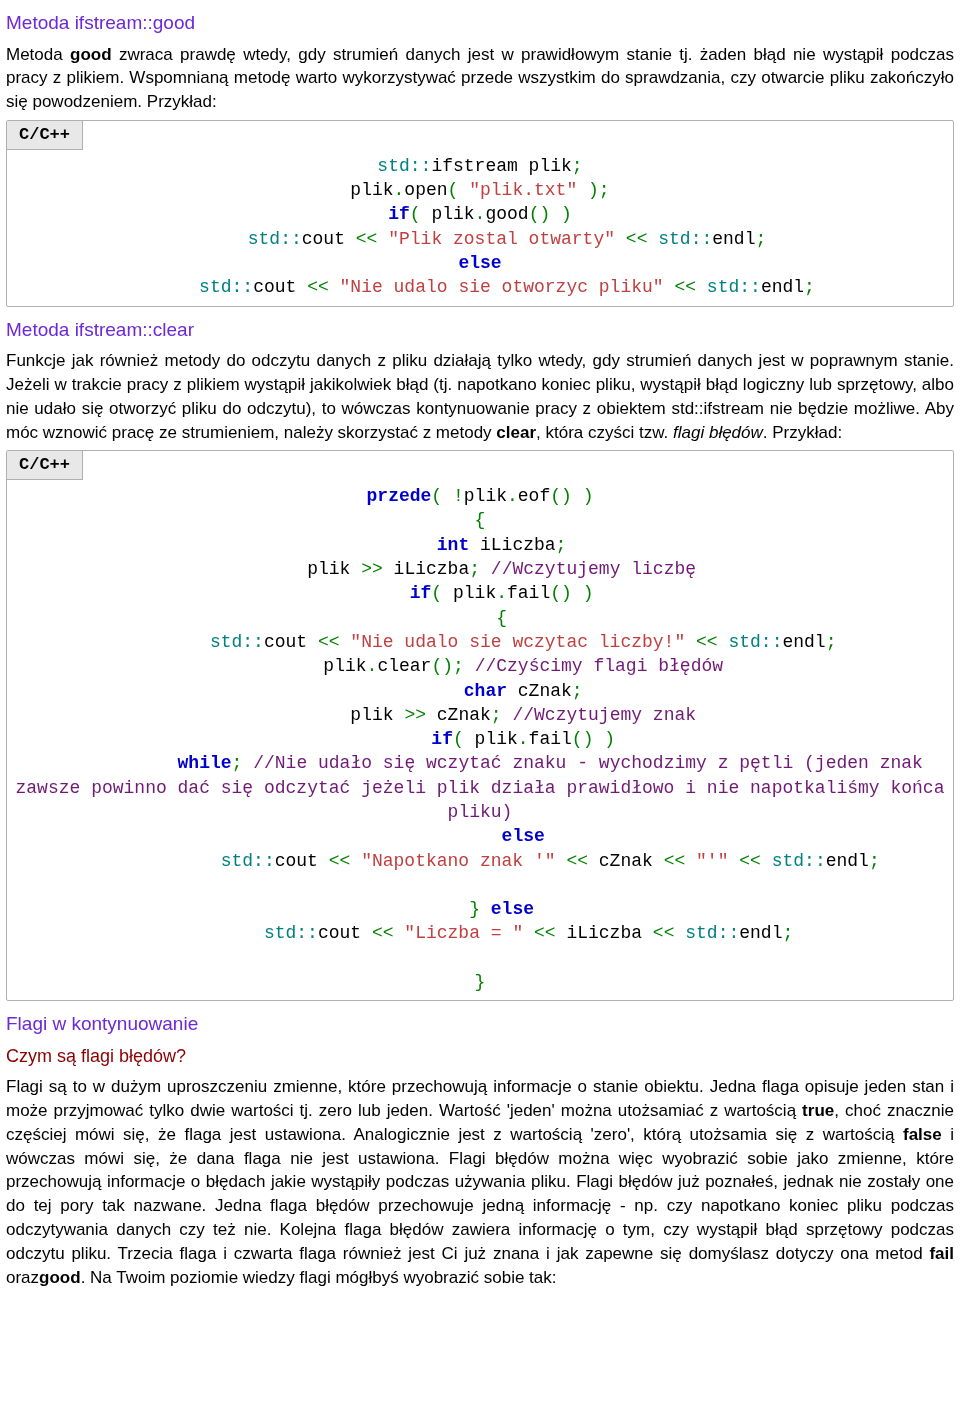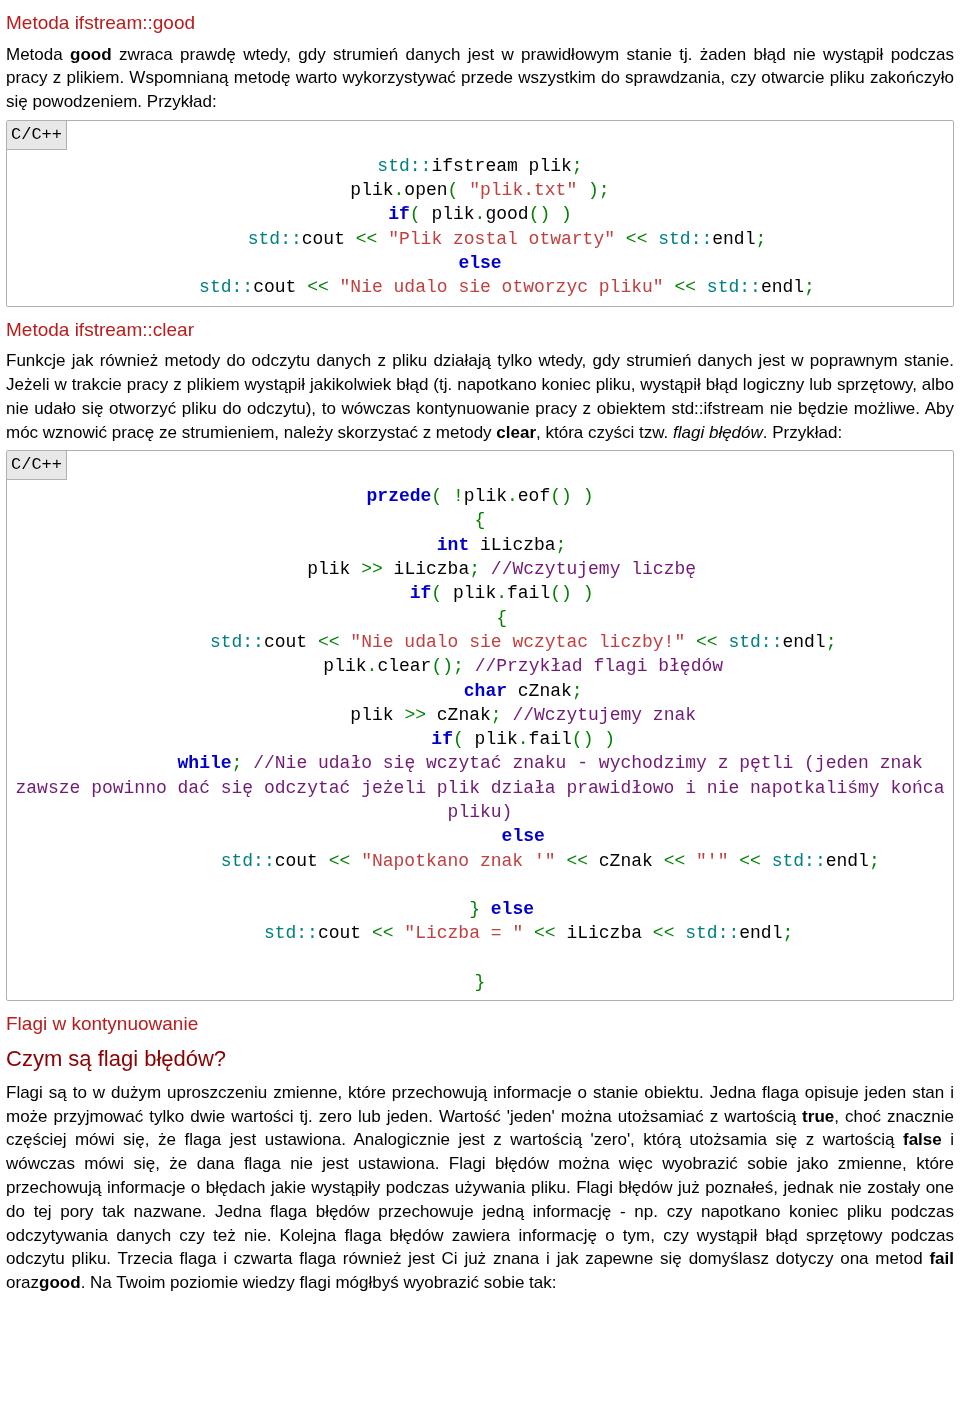--- a/index.html
+++ b/index.html
@@ -6,49 +6,49 @@
     font-family: Verdana, Arial, sans-serif;
     font-size: 17px;
     line-height: 1.4;
     margin: 0;
     padding: 4px 6px;
     color: #000;
     background: #fff;
     width: 948px;
   }
   h2 {
-    color: #b91c1c;
+    color: #6d28d9;
     font-weight: normal;
     font-size: 19px;
     margin: 6px 0;
   }
   h3 {
     color: #8b0000;
     font-weight: normal;
-    font-size: 22px;
+    font-size: 18px;
     margin: 6px 0;
   }
   p {
     margin: 6px 0;
     text-align: justify;
   }
   .codeblock {
     border: 1px solid #b0b0b0;
     margin: 4px 0 10px 0;
     border-radius: 2px;
     overflow: hidden;
   }
   .codelabel {
     background: #e8e8e8;
     border-right: 1px solid #b0b0b0;
     border-bottom: 1px solid #b0b0b0;
-    padding: 2px 4px;
+    padding: 2px 12px;
     display: inline-block;
     font-family: "Courier New", monospace;
-    font-weight: normal;
+    font-weight: bold;
     font-size: 17px;
   }
   pre {
     margin: 0;
     padding: 4px 6px 6px 6px;
     font-family: "Courier New", monospace;
     font-size: 18px;
     line-height: 1.35;
     white-space: pre-wrap;
     word-wrap: break-word;
@@ -85,21 +85,21 @@
 
 <div class="codeblock">
 <div class="codelabel">C/C++</div>
 <pre><span class="kw">przede</span><span class="pun">(</span><span> </span><span class="pun">!</span><span class="id">plik</span><span class="pun">.</span><span class="id">eof</span><span class="pun">()</span><span> </span><span class="pun">)</span>
 <span class="pun">{</span>
 <span>    </span><span class="kw">int</span><span class="id"> iLiczba</span><span class="pun">;</span>
 <span>    </span><span class="id">plik </span><span class="pun">&gt;&gt;</span><span class="id"> iLiczba</span><span class="pun">;</span><span> </span><span class="cm">//Wczytujemy liczbę</span>
 <span>    </span><span class="kw">if</span><span class="pun">(</span><span> </span><span class="id">plik</span><span class="pun">.</span><span class="id">fail</span><span class="pun">()</span><span> </span><span class="pun">)</span>
 <span>    </span><span class="pun">{</span>
 <span>        </span><span class="ns">std</span><span class="nsop">::</span><span class="id">cout </span><span class="pun">&lt;&lt;</span><span> </span><span class="str">"Nie udalo sie wczytac liczby!"</span><span> </span><span class="pun">&lt;&lt;</span><span> </span><span class="ns">std</span><span class="nsop">::</span><span class="id">endl</span><span class="pun">;</span>
-<span>        </span><span class="id">plik</span><span class="pun">.</span><span class="id">clear</span><span class="pun">()</span><span class="pun">;</span><span> </span><span class="cm">//Przykład flagi błędów</span>
+<span>        </span><span class="id">plik</span><span class="pun">.</span><span class="id">clear</span><span class="pun">()</span><span class="pun">;</span><span> </span><span class="cm">//Czyścimy flagi błędów</span>
 <span>        </span><span class="kw">char</span><span class="id"> cZnak</span><span class="pun">;</span>
 <span>        </span><span class="id">plik </span><span class="pun">&gt;&gt;</span><span class="id"> cZnak</span><span class="pun">;</span><span> </span><span class="cm">//Wczytujemy znak</span>
 <span>        </span><span class="kw">if</span><span class="pun">(</span><span> </span><span class="id">plik</span><span class="pun">.</span><span class="id">fail</span><span class="pun">()</span><span> </span><span class="pun">)</span>
 <span>             </span><span class="kw">while</span><span class="pun">;</span><span> </span><span class="cm">//Nie udało się wczytać znaku - wychodzimy z pętli (jeden znak zawsze powinno dać się odczytać jeżeli plik działa prawidłowo i nie napotkaliśmy końca pliku)</span>
 <span>        </span><span class="kw">else</span>
 <span>             </span><span class="ns">std</span><span class="nsop">::</span><span class="id">cout </span><span class="pun">&lt;&lt;</span><span> </span><span class="str">"Napotkano znak '"</span><span> </span><span class="pun">&lt;&lt;</span><span class="id"> cZnak </span><span class="pun">&lt;&lt;</span><span> </span><span class="str">"'"</span><span> </span><span class="pun">&lt;&lt;</span><span> </span><span class="ns">std</span><span class="nsop">::</span><span class="id">endl</span><span class="pun">;</span>
 <span>       </span>
 <span>    </span><span class="pun">}</span><span> </span><span class="kw">else</span>
 <span>         </span><span class="ns">std</span><span class="nsop">::</span><span class="id">cout </span><span class="pun">&lt;&lt;</span><span> </span><span class="str">"Liczba = "</span><span> </span><span class="pun">&lt;&lt;</span><span class="id"> iLiczba </span><span class="pun">&lt;&lt;</span><span> </span><span class="ns">std</span><span class="nsop">::</span><span class="id">endl</span><span class="pun">;</span>
 <span>   </span>

